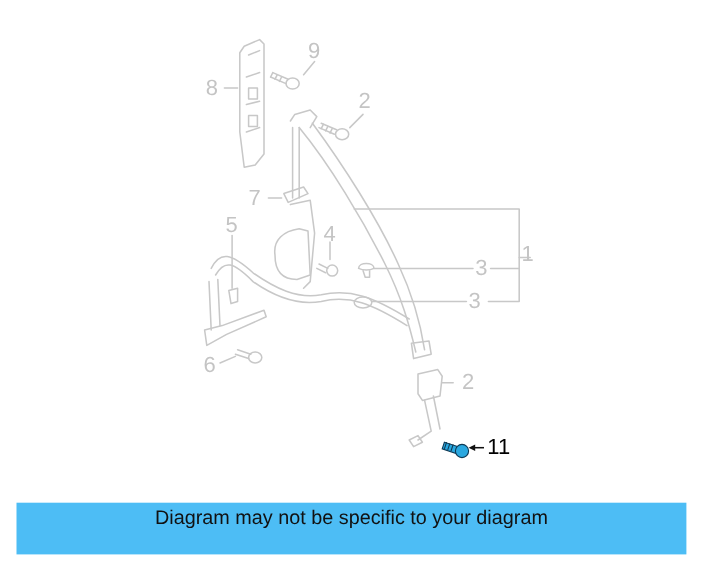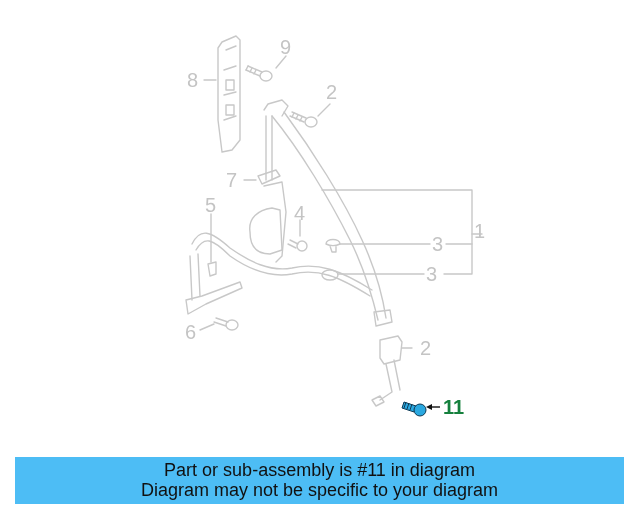--- a/index.html
+++ b/index.html
@@ -1,19 +1,19 @@
 <!DOCTYPE html>
 <html><head>
 <meta charset="utf-8">
 <style>
   html, body { margin:0; padding:0; background:#ffffff; }
   body { width:640px; height:512px; position:relative; overflow:hidden; font-family:"Liberation Sans", sans-serif; }
   #diagram { position:absolute; left:0; top:0; width:640px; height:450px; }
   .callout { position:absolute; font-size:20px; color:#c4c4c4; line-height:1; }
-  .callout.active { color:#15803d;font-weight:bold; }
+  .callout.active { color:#000000; }
   #banner { position:absolute; left:15px; top:457px; width:609px; height:47px; background:#4dbdf5; text-align:center; color:#111; font-size:18px; line-height:20px; padding-top:3px; box-sizing:border-box; }
 </style>
 </head>
 <body>
 
 <div id="diagram">
   <svg width="640" height="450" viewBox="0 0 640 450">
     <g fill="none" stroke="#c8c8c8" stroke-width="1.4" stroke-linecap="round" stroke-linejoin="round">
 
       <g>
@@ -108,15 +108,14 @@
   <span class="callout" style="left:205px;top:195px;">5</span>
   <span class="callout" style="left:185px;top:322px;">6</span>
   <span class="callout" style="left:226px;top:170px;">7</span>
   <span class="callout" style="left:187px;top:70px;">8</span>
   <span class="callout" style="left:280px;top:37px;">9</span>
   <span class="callout" style="left:420px;top:338px;">2</span>
   <span class="callout active" style="left:443px;top:397px;">11</span>
 </div>
 
 <div id="banner">
-  <div>Part or sub-assembly is #11 in diagram</div>
   <div>Diagram may not be specific to your diagram</div>
 </div>
 
 </body></html>

